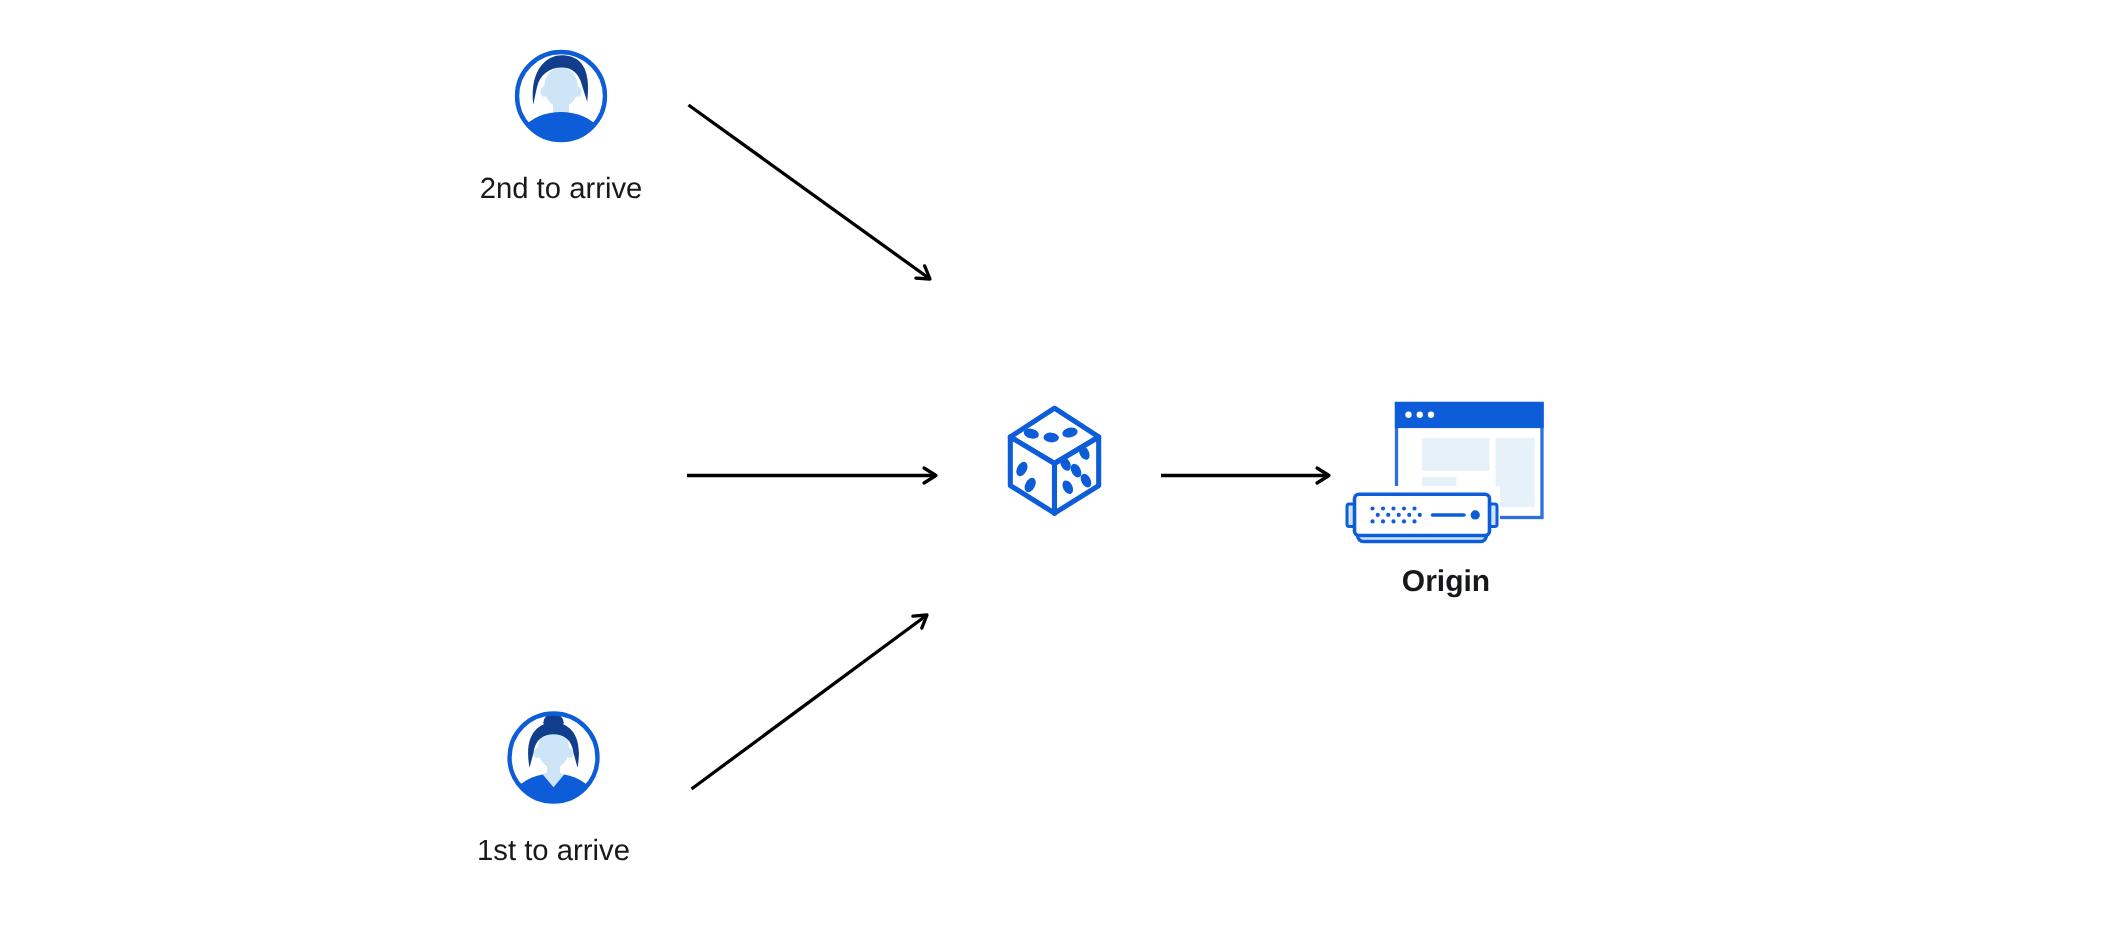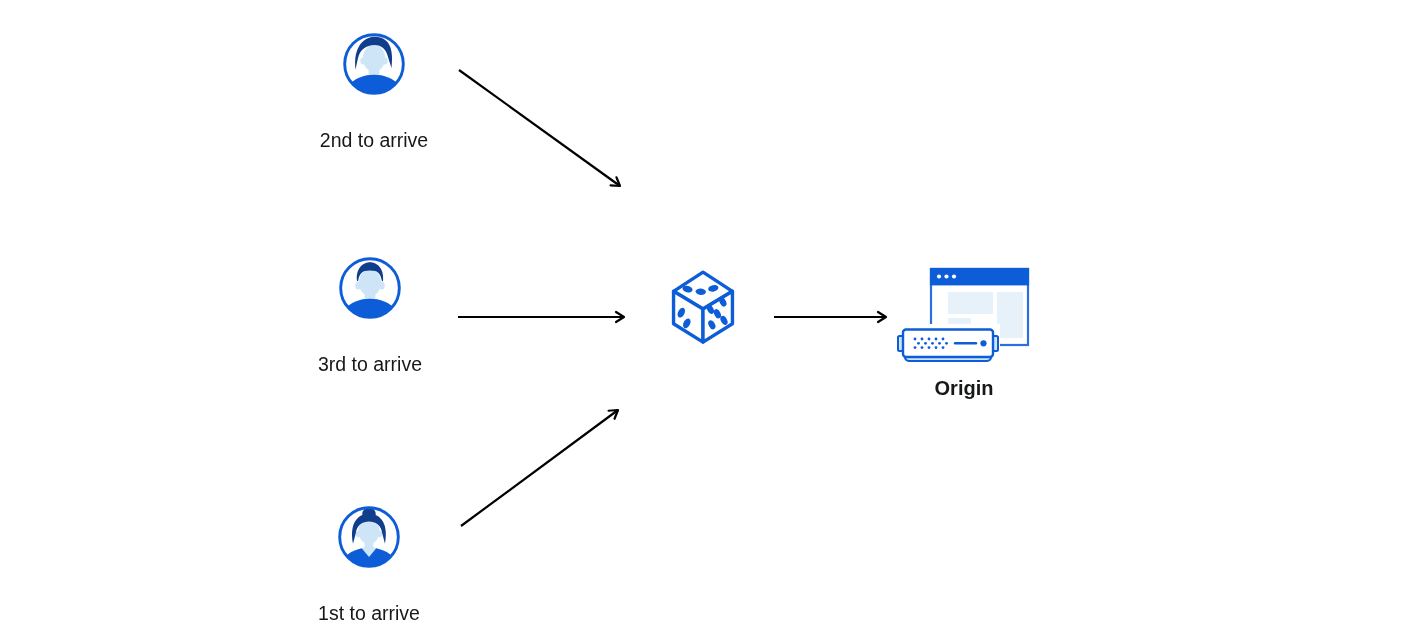--- a/index.html
+++ b/index.html
@@ -33,21 +33,21 @@
     pointer-events:none;
   }
   .node{
     position:absolute;
     display:flex;
     flex-direction:column;
     align-items:center;
   }
   .client{width:148px;}
   .client .label{
-    margin-top:34px;
+    margin-top:20px;
     font-size:19.5px;
     line-height:1;
     color:var(--text-color);
     white-space:nowrap;
   }
   .origin-node{width:136px;}
   .origin-node .label{
     margin-top:13px;
     font-size:20px;
     line-height:1;
@@ -89,45 +89,22 @@
         <path d="M15 40 C12 14 26 5.5 35 6 C47 6.5 55 14 52 38
                  L48.5 27 C46.5 18.5 41.5 14.5 34.5 14.5
                  C26 14.5 19.5 19.5 17.5 28 C16.5 32 15.8 36 15 40 Z" fill="var(--dark-navy)"></path>
         <path d="M6 68 V58 C14 48 24 45 34 45 C44 45 54 48 62 58 V68 Z" fill="var(--primary-blue)"></path>
       </g>
       <circle cx="34" cy="34" r="30.2" fill="none" stroke="var(--primary-blue)" stroke-width="3"></circle>
     </svg>
     <div class="label">2nd to arrive</div>
   </div>
 
-  <div class="node client" style="left:296px;top:255px;">
-    <svg width="66" height="66" viewBox="0 0 68 68">
-      <defs>
-          <clipPath id="c2">
-            <circle cx="34" cy="34" r="29.6"></circle>
-          </clipPath>
-        </defs>
-      <circle cx="34" cy="34" r="30.2" fill="#ffffff"></circle>
-      <g clip-path="url(#c2)">
-        <ellipse cx="21.8" cy="31.5" rx="3" ry="4" fill="var(--light-face)"></ellipse>
-        <ellipse cx="46.2" cy="31.5" rx="3" ry="4" fill="var(--light-face)"></ellipse>
-        <rect x="28.5" y="36" width="11" height="12" fill="var(--light-face)"></rect>
-        <ellipse cx="34" cy="28.5" rx="11.3" ry="14" fill="var(--light-face)"></ellipse>
-        <path d="M20.5 26 C19.5 12.5 28 7.5 34 7.5 C40 7.5 48.5 12.5 47.5 26
-                 C47.3 27.5 46.3 27.3 46 25.8 C45.4 21.5 43 17.6 39.5 16.6
-                 C36 15.7 32 15.7 28.5 16.6 C25 17.6 22.6 21.5 22 25.8
-                 C21.7 27.3 20.7 27.5 20.5 26 Z" fill="var(--dark-navy)"></path>
-        <path d="M6 68 V58 C14 48 24 45 34 45 C44 45 54 48 62 58 V68 Z" fill="var(--primary-blue)"></path>
-      </g>
-      <circle cx="34" cy="34" r="30.2" fill="none" stroke="var(--primary-blue)" stroke-width="3"></circle>
-    </svg>
-    <div class="label">3rd to arrive</div>
-  </div>
 
-  <div class="node client" style="left:295px;top:504px;">
+  <div class="node client" style="left:295px;top:472px;">
     <svg width="66" height="66" viewBox="0 0 68 68">
       <defs>
           <clipPath id="c3">
             <circle cx="34" cy="34" r="29.6"></circle>
           </clipPath>
         </defs>
       <circle cx="34" cy="34" r="30.2" fill="#ffffff"></circle>
       <g clip-path="url(#c3)">
         <ellipse cx="34" cy="10" rx="7" ry="6.2" fill="var(--dark-navy)"></ellipse>
         <ellipse cx="22.8" cy="31" rx="2.5" ry="3.4" fill="var(--light-face)"></ellipse>

